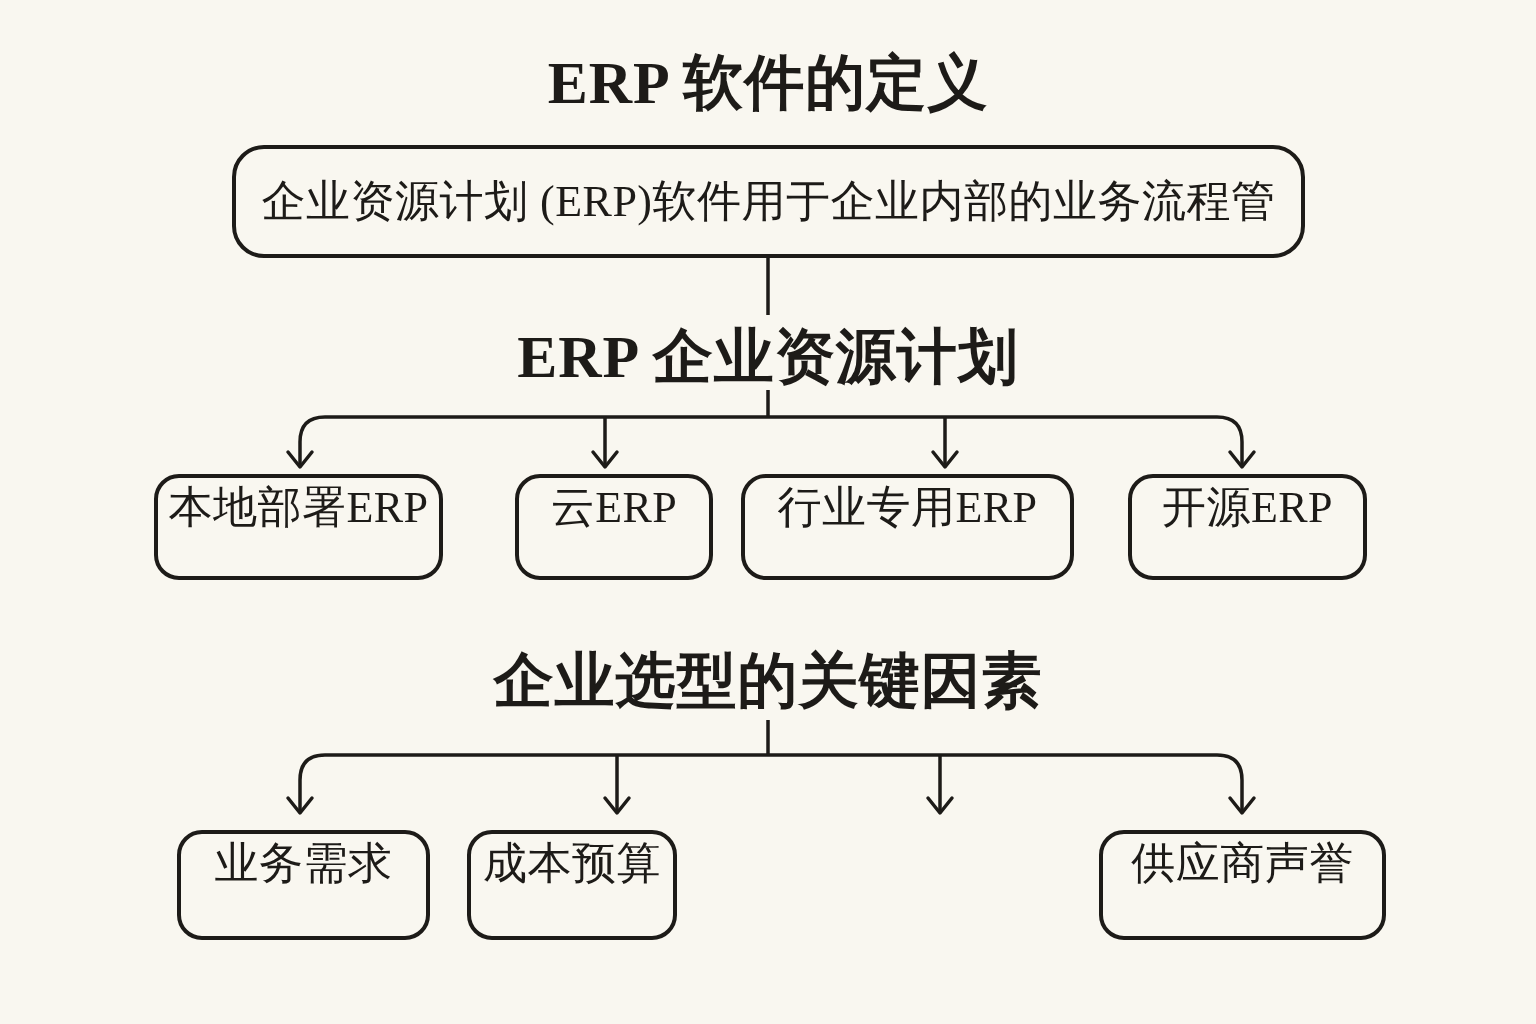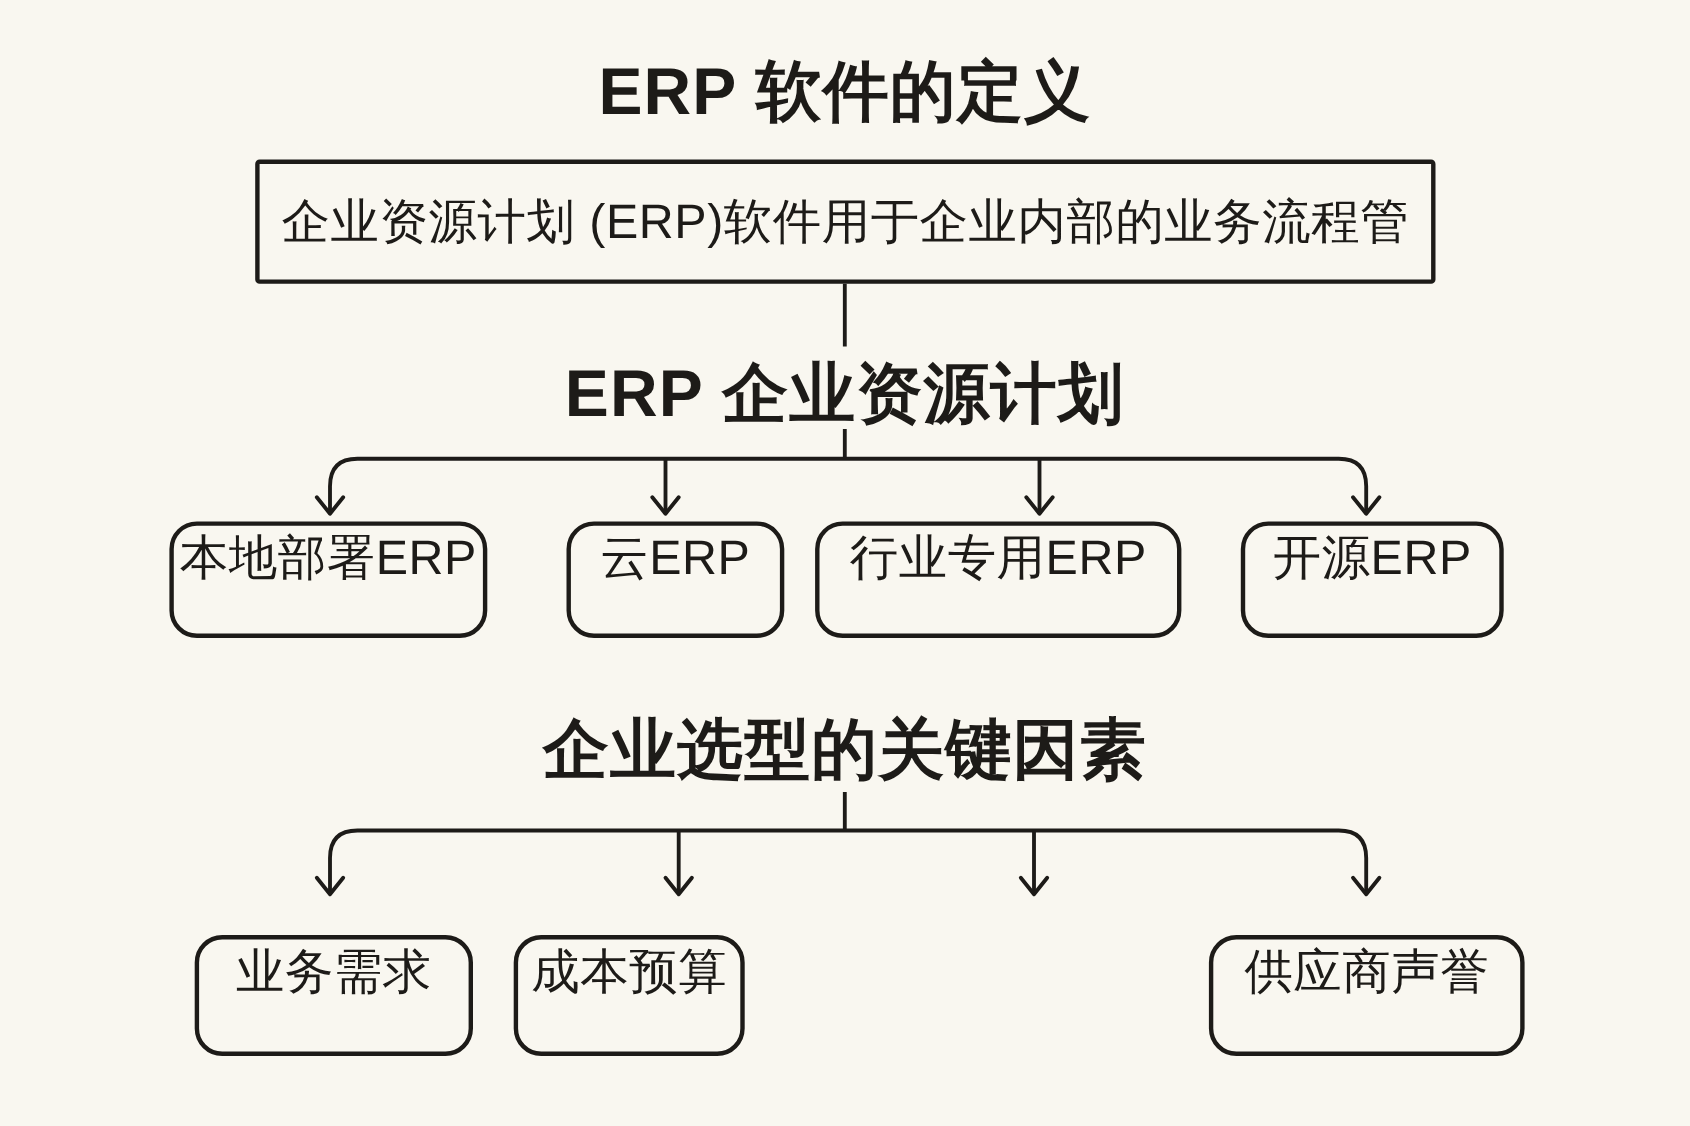--- a/index.html
+++ b/index.html
@@ -10,21 +10,21 @@
     margin: 0;
     padding: 0;
     background: var(--background);
   }
   .canvas {
     position: relative;
     width: 1536px;
     height: 1024px;
     background: var(--background);
     color: var(--ink);
-    font-family: Liberation Sans, sans-serif;
+    font-family: Liberation Serif, serif;
     overflow: hidden;
   }
   .connectors {
     position: absolute;
     left: 0;
     top: 0;
     width: 1536px;
     height: 1024px;
     pointer-events: none;
   }
@@ -50,21 +50,21 @@
     white-space: nowrap;
   }
   .def-box {
     position: absolute;
     left: 232px;
     top: 145px;
     width: 1073px;
     height: 113px;
     box-sizing: border-box;
     border: 4px solid var(--ink);
-    border-radius: 4px;
+    border-radius: 32px;
     display: flex;
     align-items: center;
     justify-content: center;
     font-size: 44px;
     font-weight: 500;
     letter-spacing: 0.5px;
     white-space: nowrap;
   }
   .node {
     position: absolute;
@@ -72,21 +72,21 @@
     border: 4px solid var(--ink);
     border-radius: 25px;
     display: flex;
     justify-content: center;
     font-size: 44px;
     font-weight: 500;
     letter-spacing: 0.5px;
     white-space: nowrap;
   }
   .row2 { top: 474px; height: 106px; }
-  .row3 { top: 830px; height: 110px; margin-top: 20px; }
+  .row3 { top: 830px; height: 110px; }
 </style>
 </head>
 <body>
 
 <div class="canvas">
 
   <svg class="connectors" viewBox="0 0 1536 1024" xmlns="http://www.w3.org/2000/svg" aria-hidden="true">
 
     <path d="M768,258 V315"></path>
 

